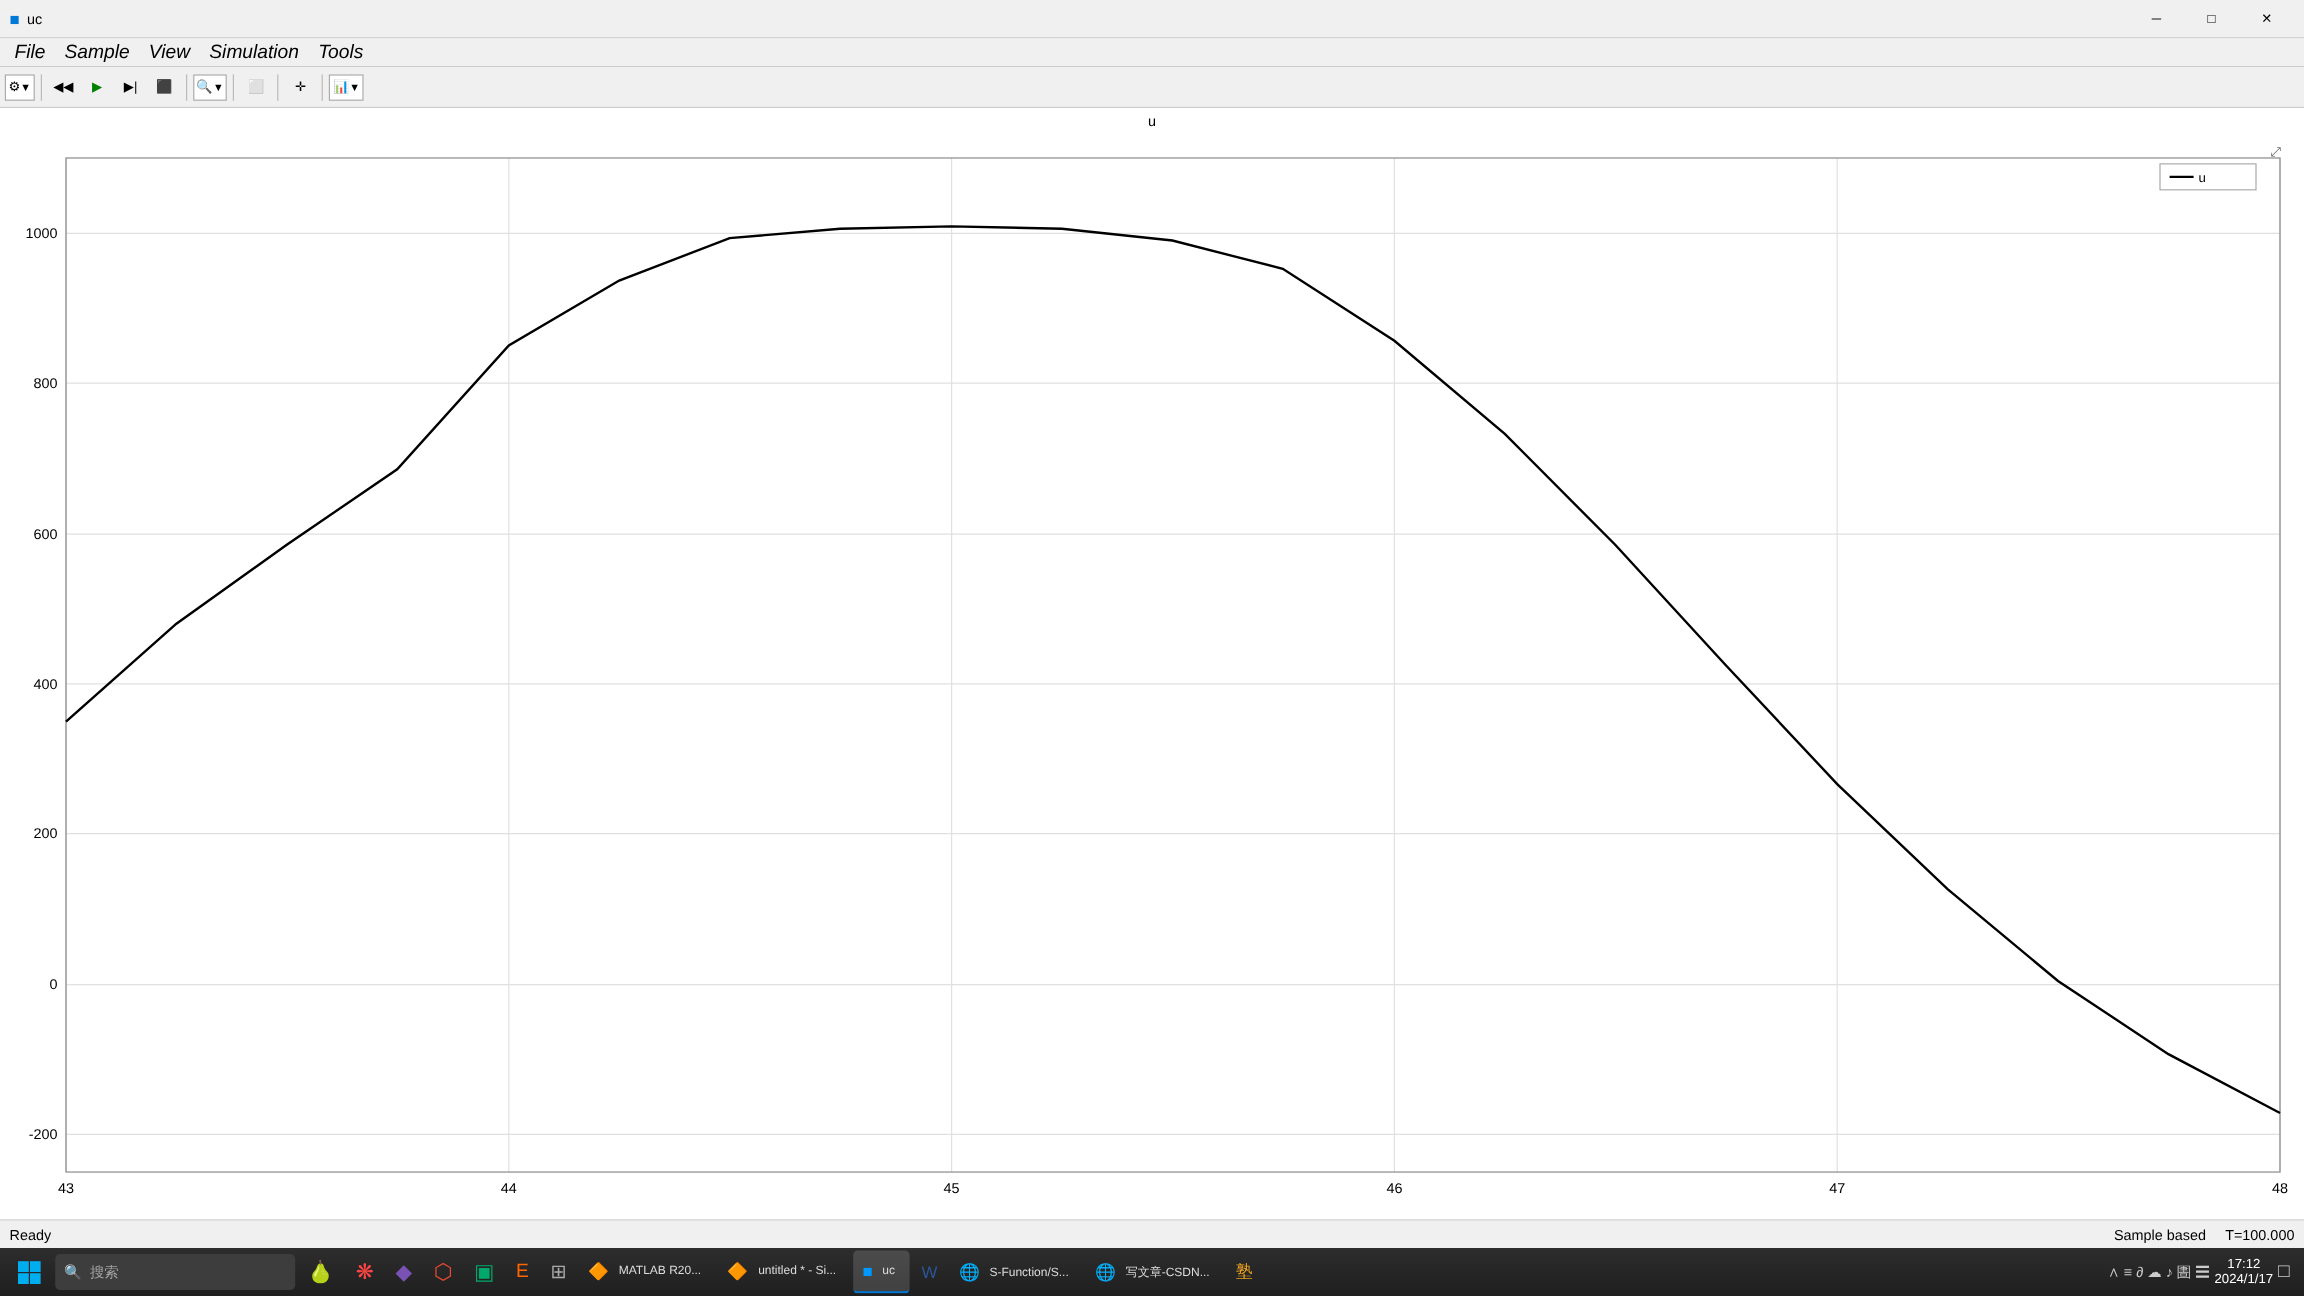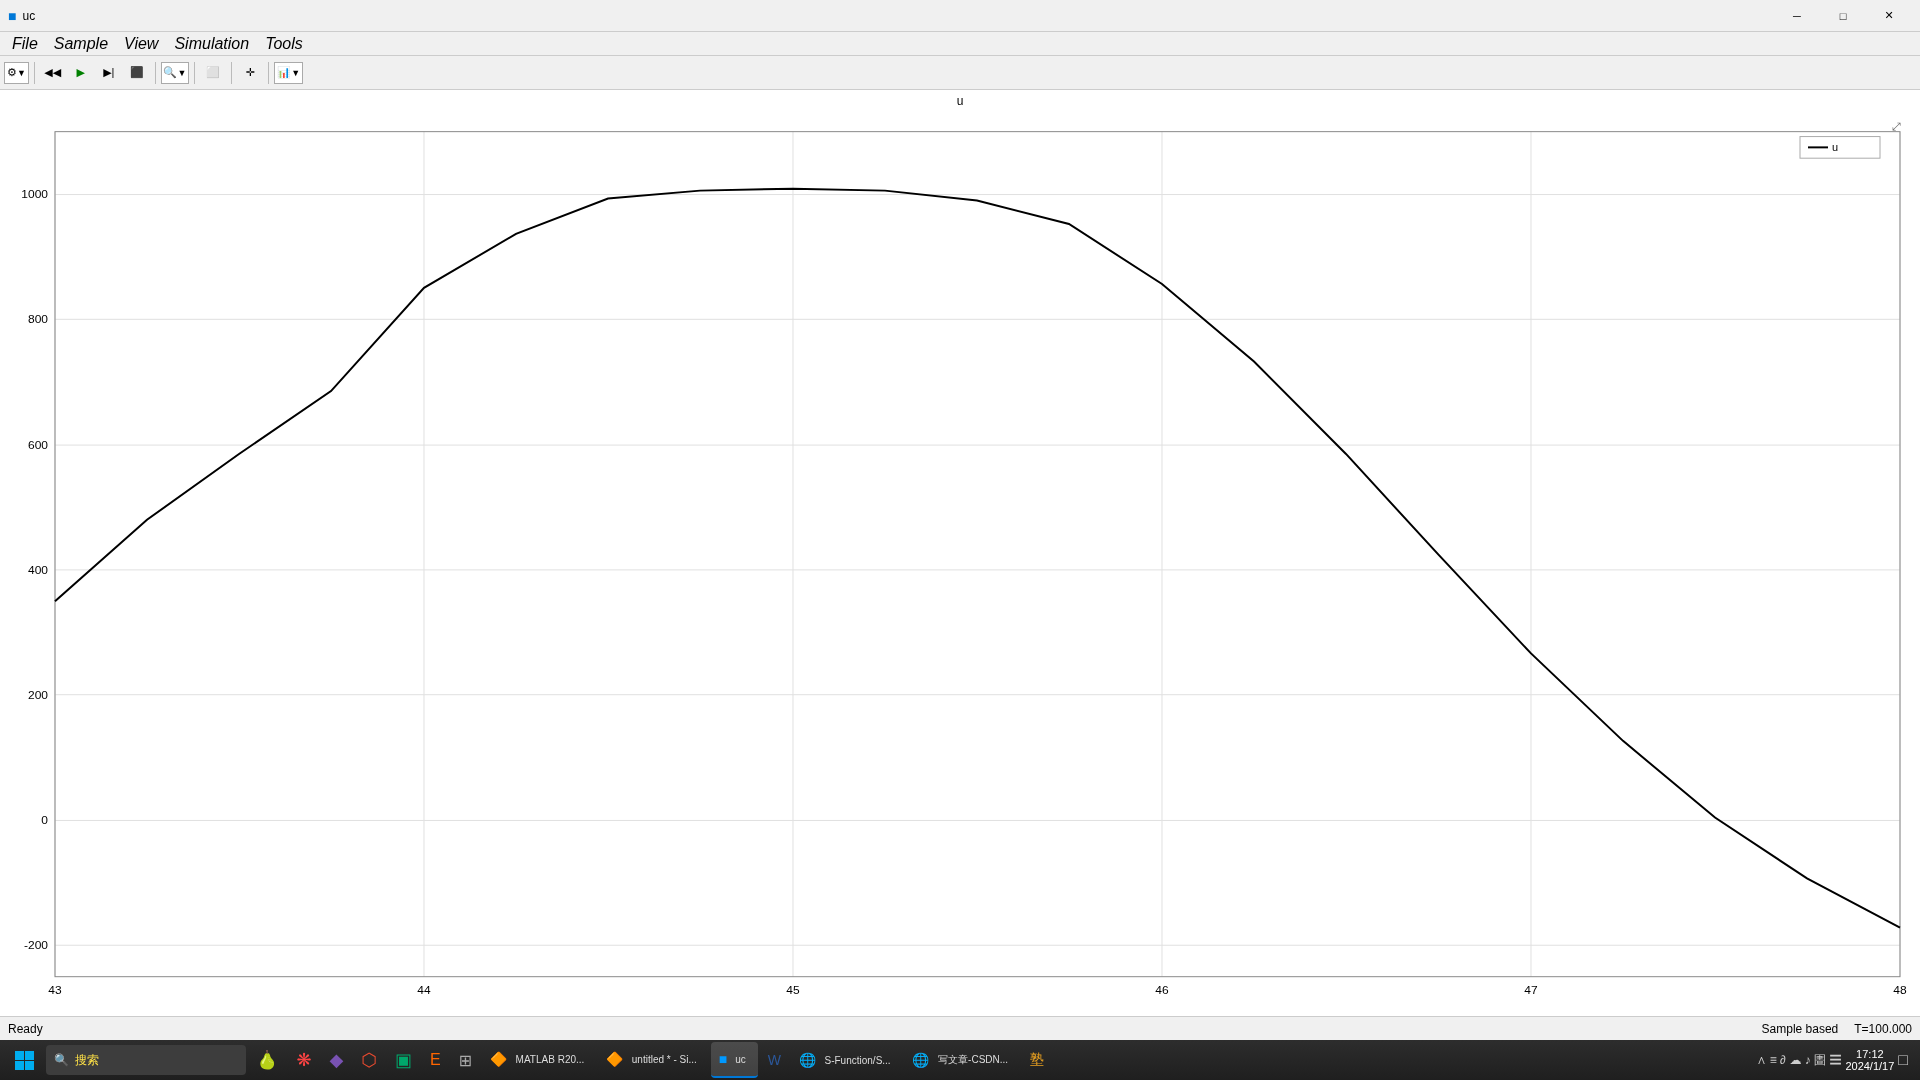--- a/index.html
+++ b/index.html
@@ -266,21 +266,21 @@
     <svg width="20" height="20" viewBox="0 0 20 20">
         <rect width="9" height="9" x="1" y="1" fill="#00adef"></rect>
         <rect width="9" height="9" x="11" y="1" fill="#00adef"></rect>
         <rect width="9" height="9" x="1" y="11" fill="#00adef"></rect>
         <rect width="9" height="9" x="11" y="11" fill="#00adef"></rect>
       </svg>
   </div>
 
   <div class="taskbar-search">
     <span>🔍</span>
-    <span style="color:#fde047;">搜索</span>
+    <span style="color:#a3a3a3;">搜索</span>
   </div>
 
   <div class="taskbar-btn">
     <span style="font-size:18px;">🍐</span>
   </div>
   <div class="taskbar-btn">
     <span style="font-size:18px; color:#ff4444;">❋</span>
   </div>
   <div class="taskbar-btn">
     <span style="font-size:18px; color:#7952b3;">◆</span>

